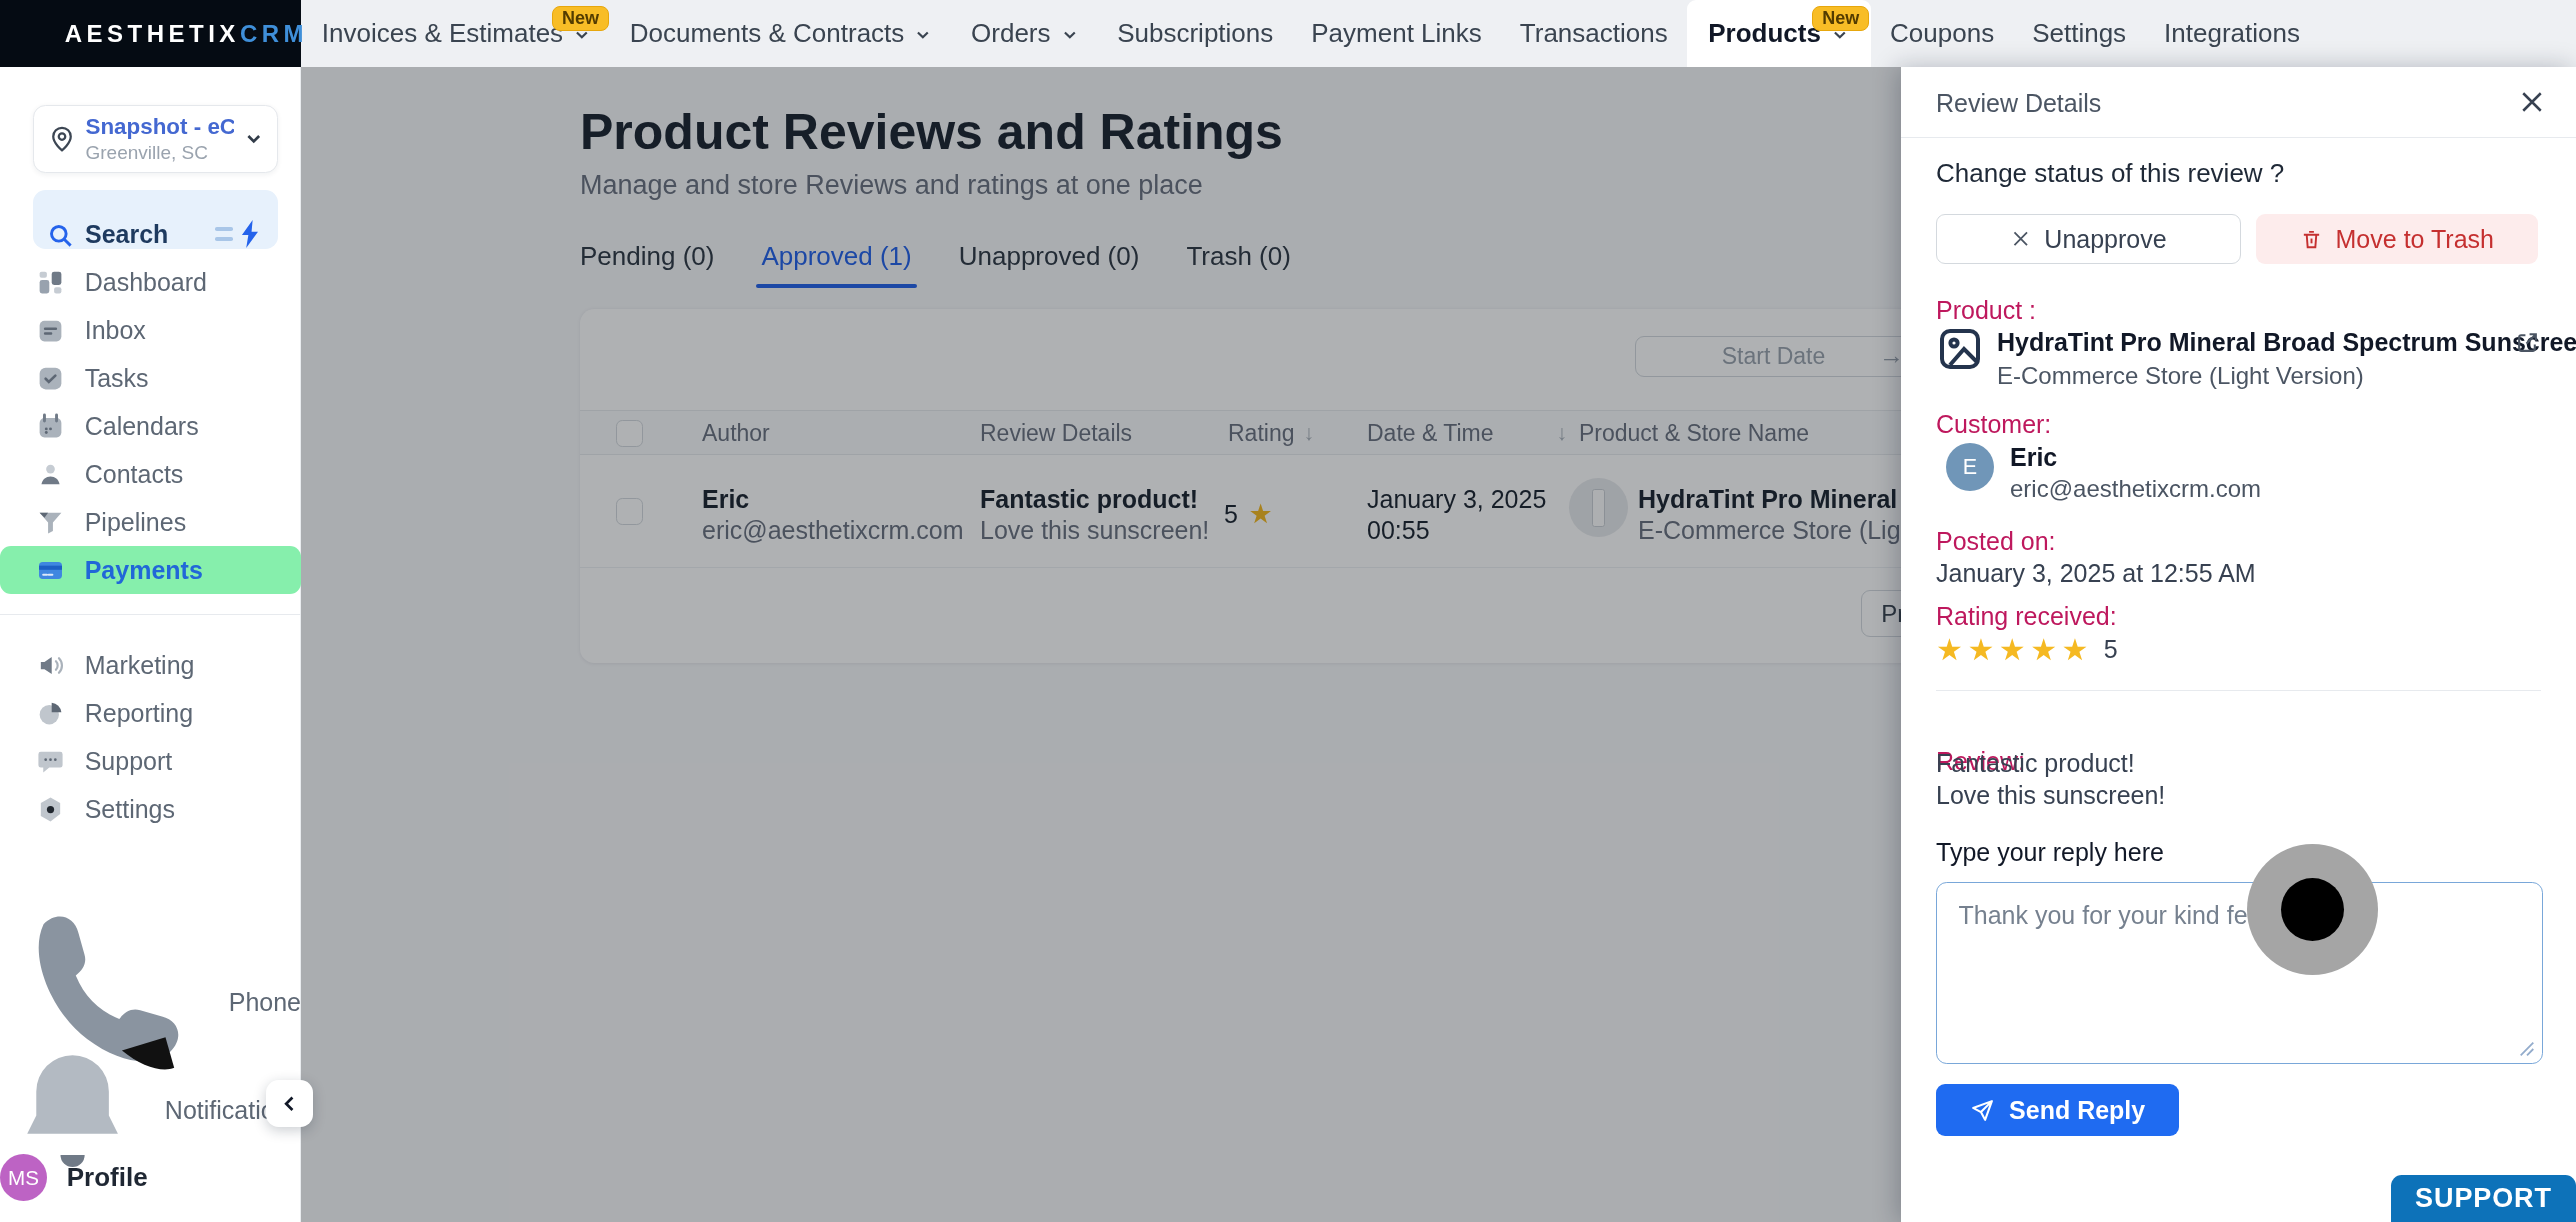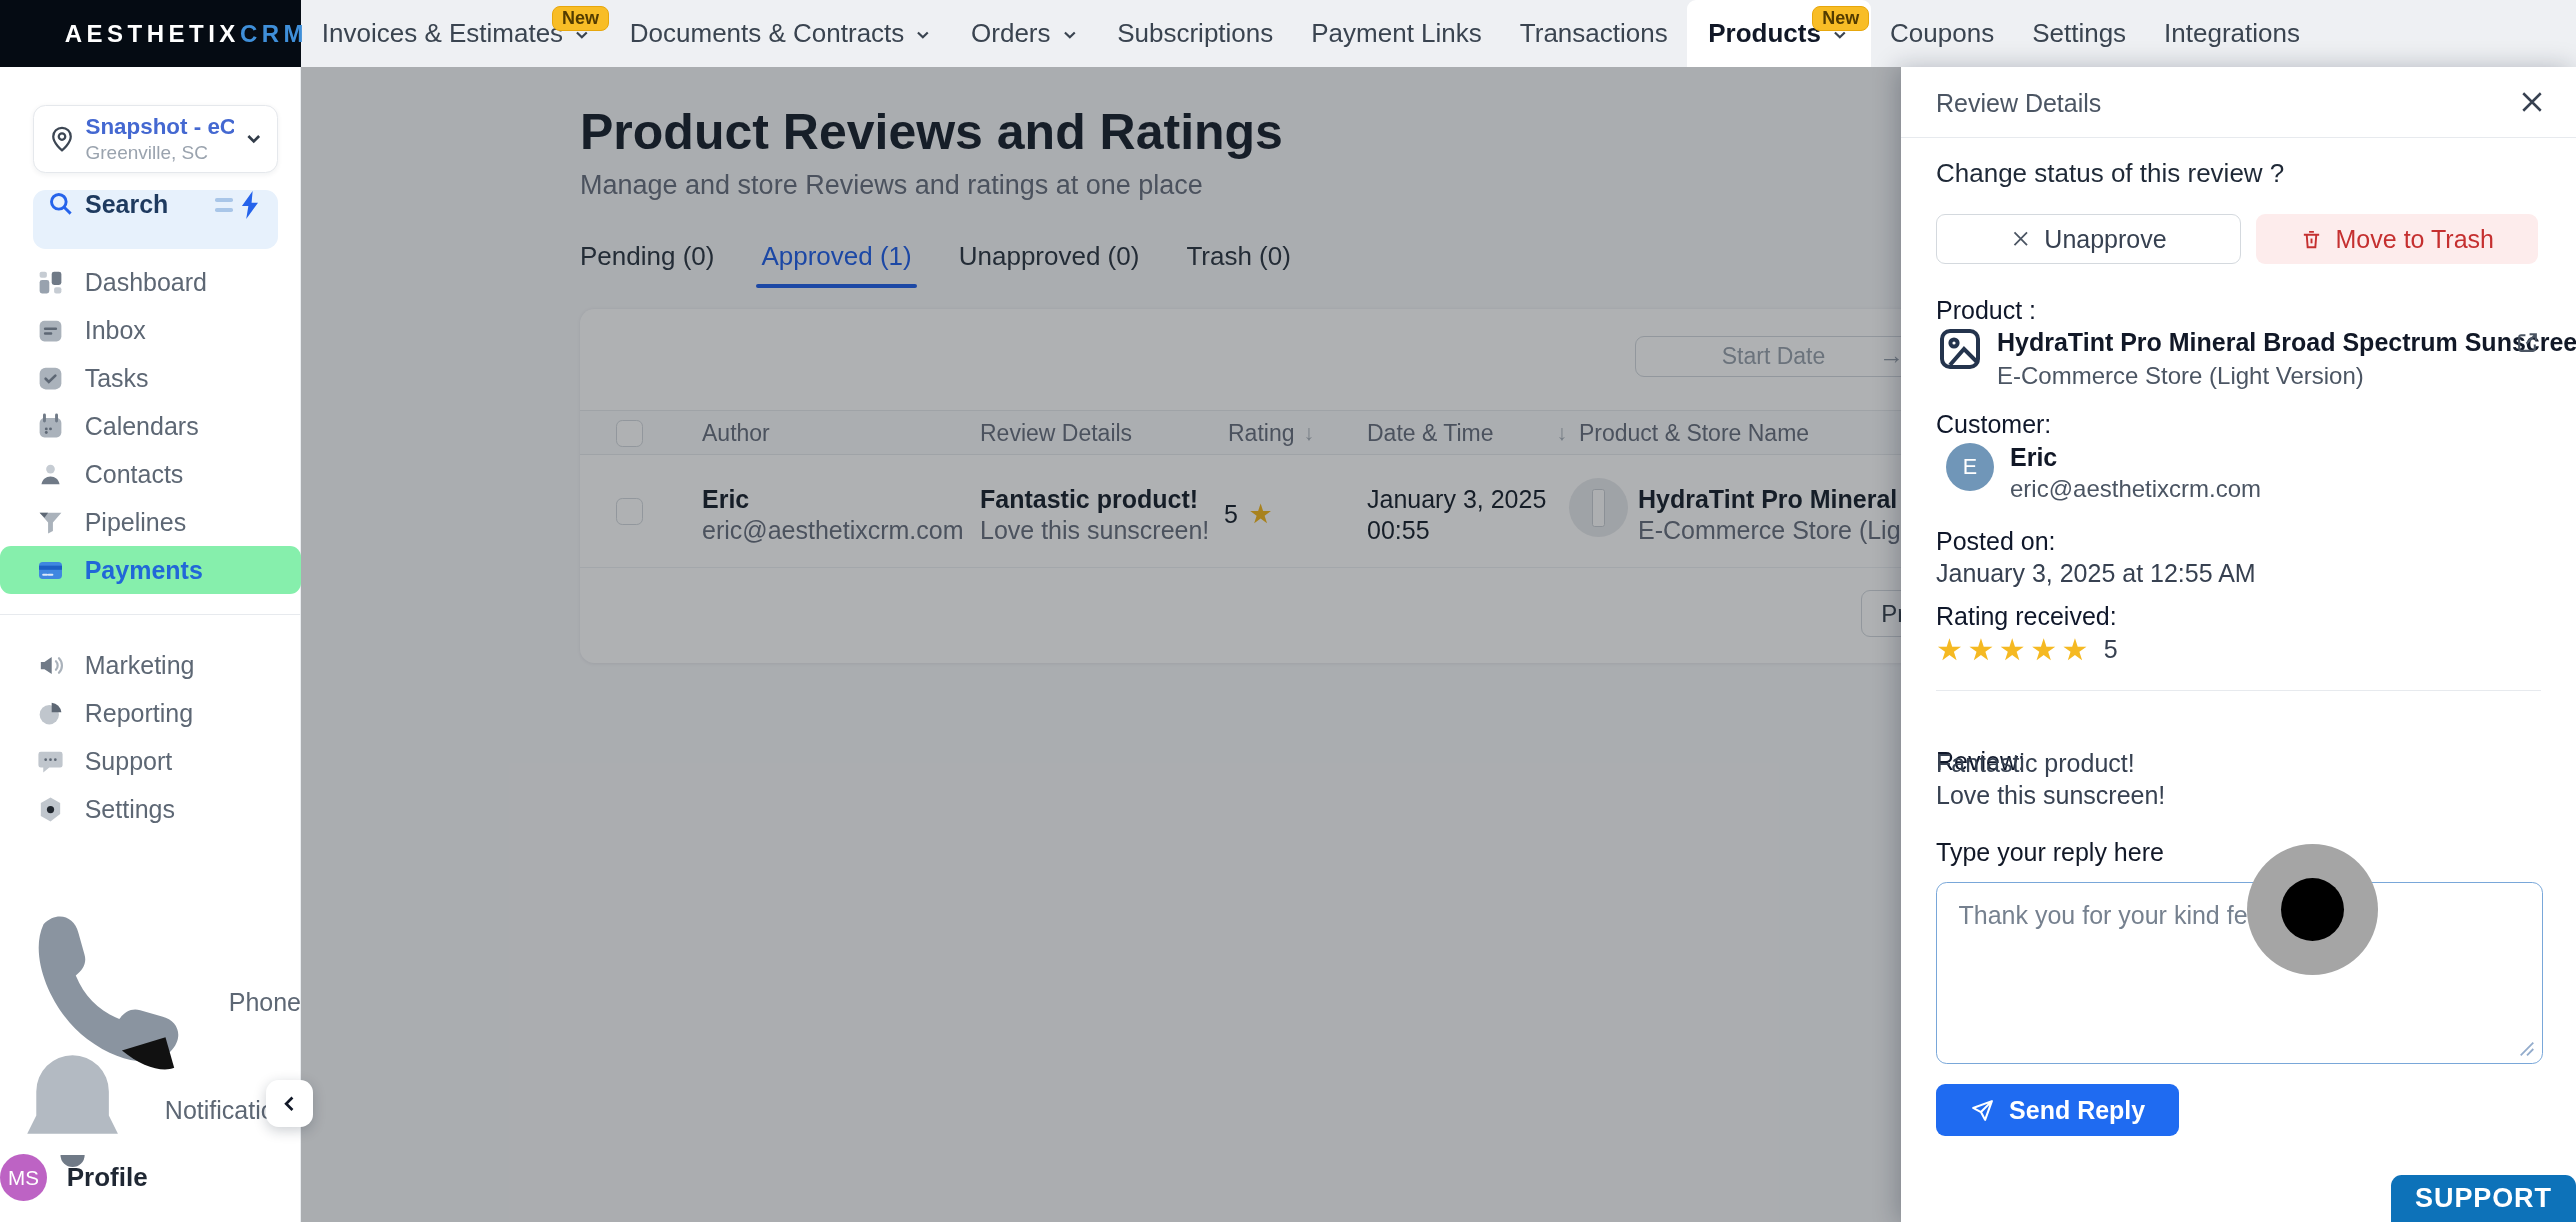--- a/index.html
+++ b/index.html
@@ -36,21 +36,21 @@
     box-shadow:0 1.8px 5.4px rgba(20,30,50,.06); display:flex; align-items:center;
     padding:0 12.5px; gap:9px; cursor:pointer; }
   .snap-pin { width:30px; height:30px; stroke:#3c4653; stroke-width:1.8; fill:none; flex:none; }
   .snap-text { flex:1; min-width:0; }
   .snap-title { color:#4468d1; font-size:22.4px; font-weight:bold; white-space:nowrap;
     overflow:hidden; }
   .snap-loc { color:#9aa3ae; font-size:19px; margin-top:1.8px; }
   .snap-caret { width:21.5px; height:21.5px; stroke:#323c49; stroke-width:3; fill:none; flex:none; }
 
   .searchbox { position:absolute; left:33px; top:123px; width:245px; height:59px;
-    background:#e7f1fc; border-radius:12.5px; display:flex; align-items:flex-start;
+    background:#e7f1fc; border-radius:12.5px; display:flex; align-items:flex-end;
     padding:0 14.3px; gap:10.7px; cursor:pointer; }
   .search-ico { width:27px; height:27px; stroke:#2563eb; stroke-width:2.6; fill:none; }
   .search-label { color:#1e3a5f; font-size:25px; font-weight:bold; flex:1; }
   .bolt-wrap { display:flex; align-items:center; gap:3.6px; }
   .bolt-lines { display:flex; flex-direction:column; gap:6.3px; }
   .bolt-lines i { display:block; width:18px; height:3.6px; background:#a9c6e8; border-radius:1.8px; }
   .bolt { width:27px; height:30px; fill:#2563eb; }
 
   .menu { position:absolute; left:0; top:191px; width:301px; }
   .menu-item { position:relative; height:48px; display:flex; align-items:center;
@@ -135,21 +135,21 @@
   .btn-row { position:absolute; left:35px; top:147px; display:flex; gap:15px; }
   .btn-unapprove { width:305px; height:50px; background:#fff; border:0.9px solid #d4d9de;
     border-radius:9px; display:flex; align-items:center; justify-content:center; gap:12.5px;
     font-size:25px; color:#374151; cursor:pointer; }
   .btn-unapprove svg { width:21.5px; height:21.5px; stroke:#4b5563; stroke-width:2; fill:none; }
   .btn-trash { width:282px; height:50px; background:#fdecec; border:none; border-radius:9px;
     display:flex; align-items:center; justify-content:center; gap:12.5px; font-size:25px;
     color:#c53030; cursor:pointer; }
   .btn-trash svg { width:23px; height:23px; stroke:#c53030; stroke-width:2; fill:none; }
 
-  .p-label { position:absolute; left:35px; font-size:25px; color:#0f172a; }
+  .p-label { position:absolute; left:35px; font-size:25px; color:#be185d; }
   .img-ico { position:absolute; left:35px; top:258px; width:48px; height:48px;
     stroke:#24344d; stroke-width:2; fill:none; }
   .prod-name { position:absolute; left:96px; top:261px; width:501px; font-size:25px;
     font-weight:bold; color:#111827; white-space:nowrap; }
   .prod-store { position:absolute; left:96px; top:295px; font-size:24px; color:#4b5563; }
   .ext-ico { position:absolute; left:614px; top:263px; width:25px; height:25px;
     stroke:#4b5563; stroke-width:2; fill:none; cursor:pointer; }
 
   .cust-avatar { position:absolute; left:45px; top:376px; width:48px; height:48px;
     border-radius:50%; background:#7096b8; color:#fff; font-size:21.5px;

